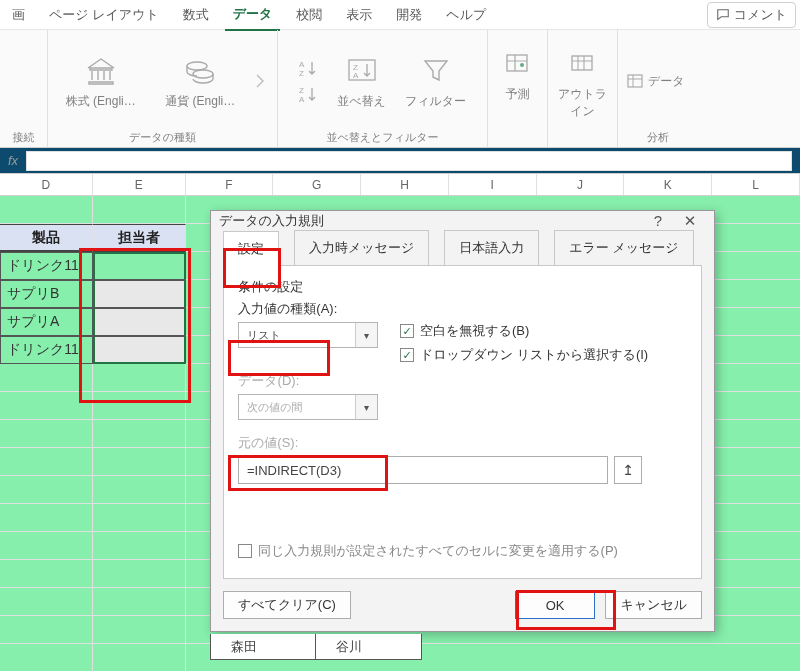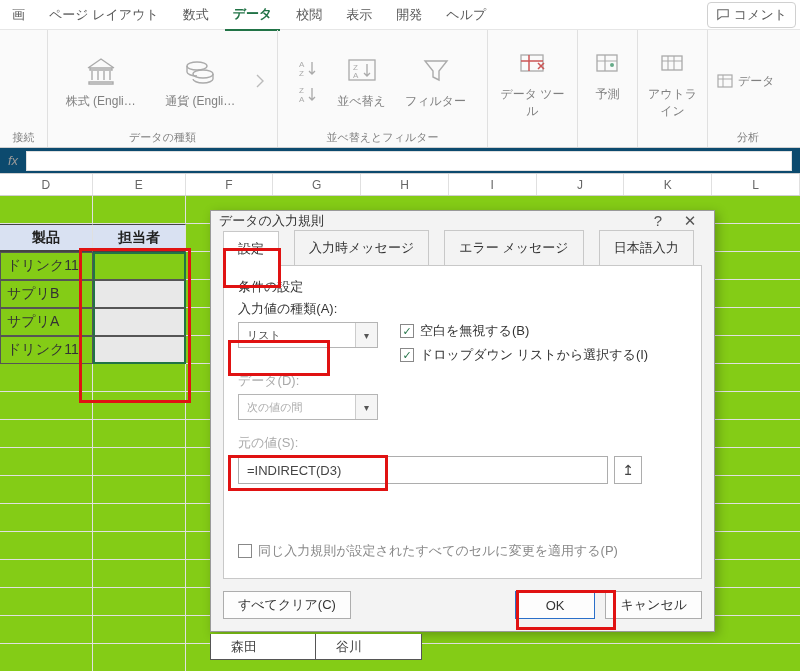--- a/index.html
+++ b/index.html
@@ -132,21 +132,21 @@
   .grid-row {
     display:flex;
     height:28px;
   }
   .cell {
     border-right:1px solid #e0e0e0;
     border-bottom:1px solid #e0e0e0;
     padding:0 6px;
     display:flex;
     align-items:center;
-    background:#84cc16;
+    background:#86efac;
     color:#333;
     font-size:14px;
     overflow:hidden;
     white-space:nowrap;
   }
   .header-cell {
     background:#d9e1f2;
     border-bottom:2px solid #444;
     border-top:1px solid #444;
     font-weight:600;
@@ -370,34 +370,20 @@
         <span class="icon-box">
           <svg width="28" height="30" viewBox="0 0 28 30">
               <path d="M3 5h22l-8 10v9l-6-3v-6z" fill="none" stroke="#aaa" stroke-width="1.4"></path>
             </svg>
         </span>
         <span>フィルター</span>
       </div>
     </div>
     <div class="ribbon-group-label">並べ替えとフィルター</div>
   </div>
-  <div class="ribbon-group" style="width:90px;">
-    <div class="ribbon-group-items">
-      <div class="big-btn" style="width:80px;">
-        <span class="icon-box">
-          <svg width="34" height="30" viewBox="0 0 34 30">
-              <rect x="5" y="6" width="22" height="16" fill="none" stroke="#aaa" stroke-width="1.3"></rect>
-              <path d="M5 12h22M13 6v16M22 14l6 6m0-6-6 6" stroke="#c55" fill="none" stroke-width="1.5"></path>
-            </svg>
-        </span>
-        <span>データ ツール</span>
-      </div>
-    </div>
-    <div class="ribbon-group-label">&nbsp;</div>
-  </div>
   <div class="ribbon-group" style="width:60px;gap:16px;">
     <div class="ribbon-group-items">
       <div class="big-btn" style="width:54px;">
         <span class="icon-box">
           <svg width="30" height="30" viewBox="0 0 30 30">
               <rect x="4" y="6" width="20" height="16" fill="none" stroke="#aaa" stroke-width="1.3"></rect>
               <path d="M4 12h20M12 6v16" stroke="#aaa" fill="none" stroke-width="1.2"></path>
               <circle cx="19" cy="16" r="2" fill="#6a8"></circle> 
             </svg>
         </span>
@@ -546,22 +532,22 @@
 <div class="dialog">
   <div class="dlg-title">
     <span>データの入力規則</span>
     <span class="spacer"></span>
     <span class="ctl">?</span>
     <span class="ctl">✕</span>
   </div>
   <div class="dlg-tabs">
     <div class="dlg-tab">設定</div>
     <div class="dlg-tab inactive">入力時メッセージ</div>
+    <div class="dlg-tab inactive">日本語入力</div>
     <div class="dlg-tab inactive">エラー メッセージ</div>
-    <div class="dlg-tab inactive">日本語入力</div>
   </div>
   <div class="dlg-body">
     <div class="lbl" style="margin-bottom:4px;">条件の設定</div>
     <div class="field-row">
       <div>
         <div class="lbl">入力値の種類(A):</div>
         <div class="sel">
           <span class="txt">リスト</span>
           <span class="arw">▾</span>
         </div>

